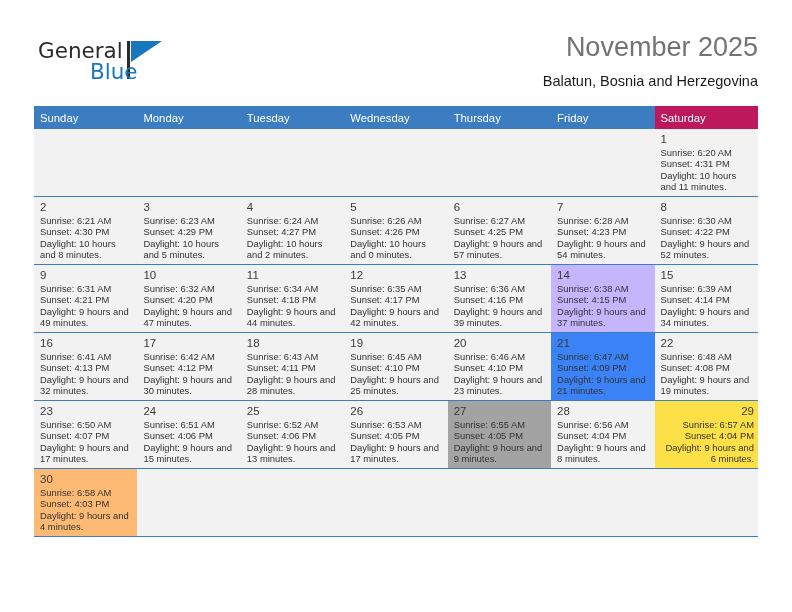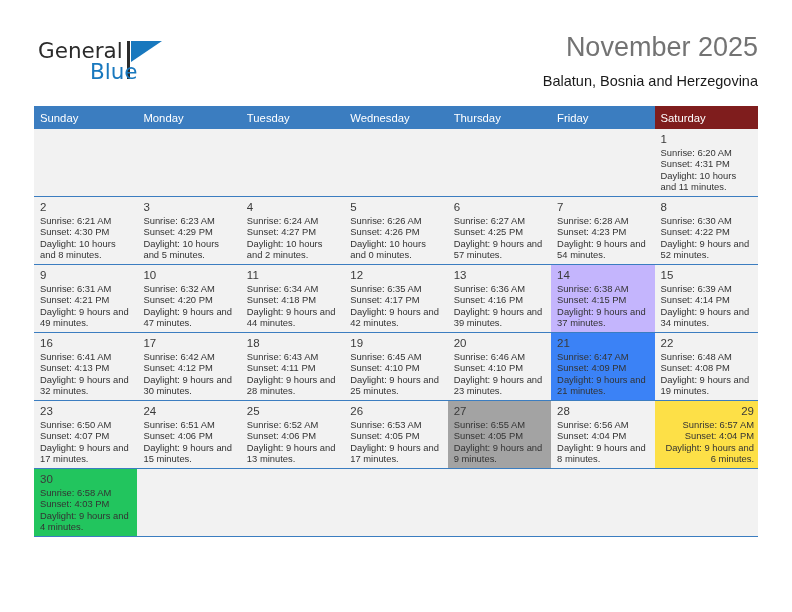--- a/index.html
+++ b/index.html
@@ -178,21 +178,21 @@
 
   <table class="calendar">
     <thead>
       <tr>
         <th style="background: rgb(59, 125, 192);">Sunday</th>
         <th style="background: rgb(59, 125, 192);">Monday</th>
         <th style="background: rgb(59, 125, 192);">Tuesday</th>
         <th style="background: rgb(59, 125, 192);">Wednesday</th>
         <th style="background: rgb(59, 125, 192);">Thursday</th>
         <th style="background: rgb(59, 125, 192);">Friday</th>
-        <th style="background: #7f1d1d;">Saturday</th>
+        <th style="background: #be185d;">Saturday</th>
       </tr>
     </thead>
     <tbody id="calendar-body">
         <tr>
           <td class="cell-empty" style="border-bottom-color: rgb(59, 125, 192);">
             <div class="cell-inner" style="background: rgb(242, 242, 242);"></div>
           </td>
           <td class="cell-empty" style="border-bottom-color: rgb(59, 125, 192);">
             <div class="cell-inner" style="background: rgb(242, 242, 242);"></div>
           </td>
@@ -444,21 +444,21 @@
             <div class="cell-inner" style="background: #fde047; text-align: right;">
               <div class="daynum">29</div>
               <div class="detail">Sunrise: 6:57 AM</div>
               <div class="detail">Sunset: 4:04 PM</div>
               <div class="detail wrap">Daylight: 9 hours and 6 minutes.</div>
             </div>
           </td>
         </tr>
         <tr class="row-last">
           <td class="cell-shaded" style="border-bottom-color: rgb(59, 125, 192);">
-            <div class="cell-inner" style="background: #22c55e;">
+            <div class="cell-inner" style="background: #fdba74;">
               <div class="daynum">30</div>
               <div class="detail">Sunrise: 6:58 AM</div>
               <div class="detail">Sunset: 4:03 PM</div>
               <div class="detail wrap">Daylight: 9 hours and 4 minutes.</div>
             </div>
           </td>
           <td class="cell-empty" style="border-bottom-color: rgb(59, 125, 192);">
             <div class="cell-inner" style="background: rgb(242, 242, 242);"></div>
           </td>
           <td class="cell-empty" style="border-bottom-color: rgb(59, 125, 192);">

